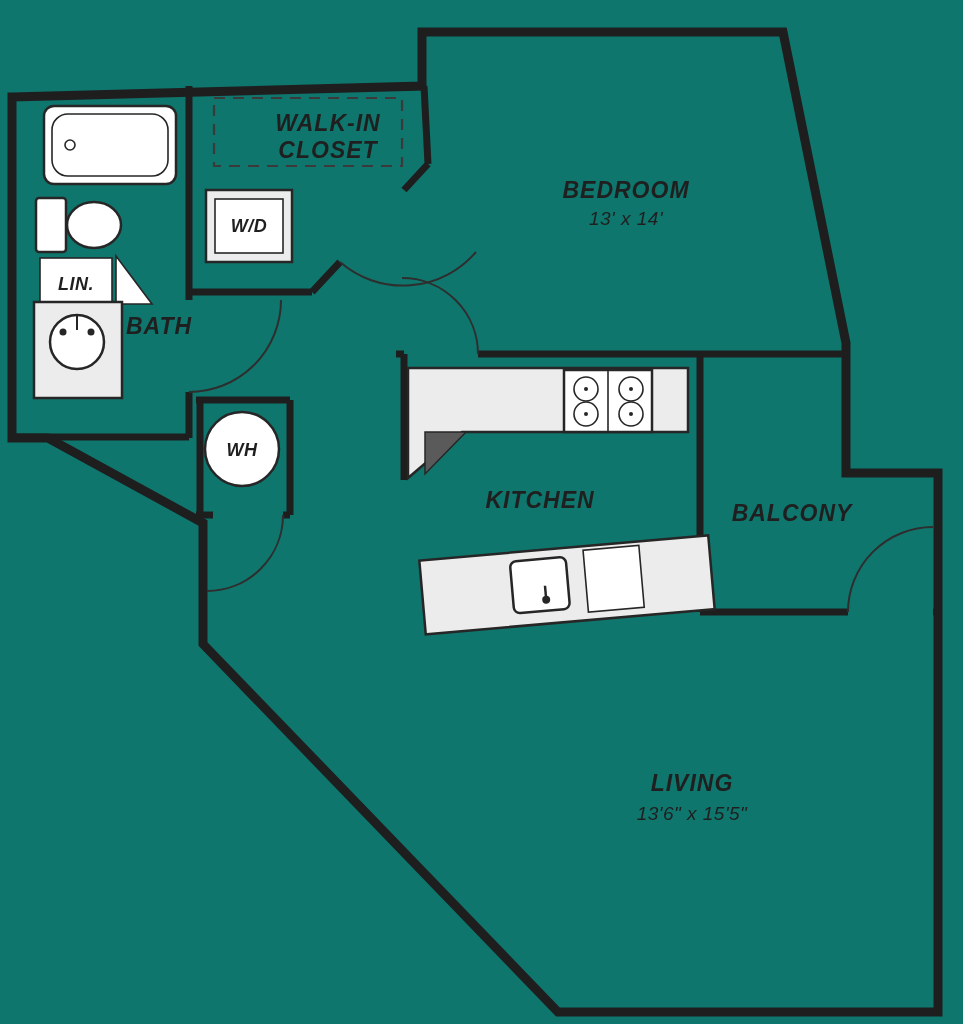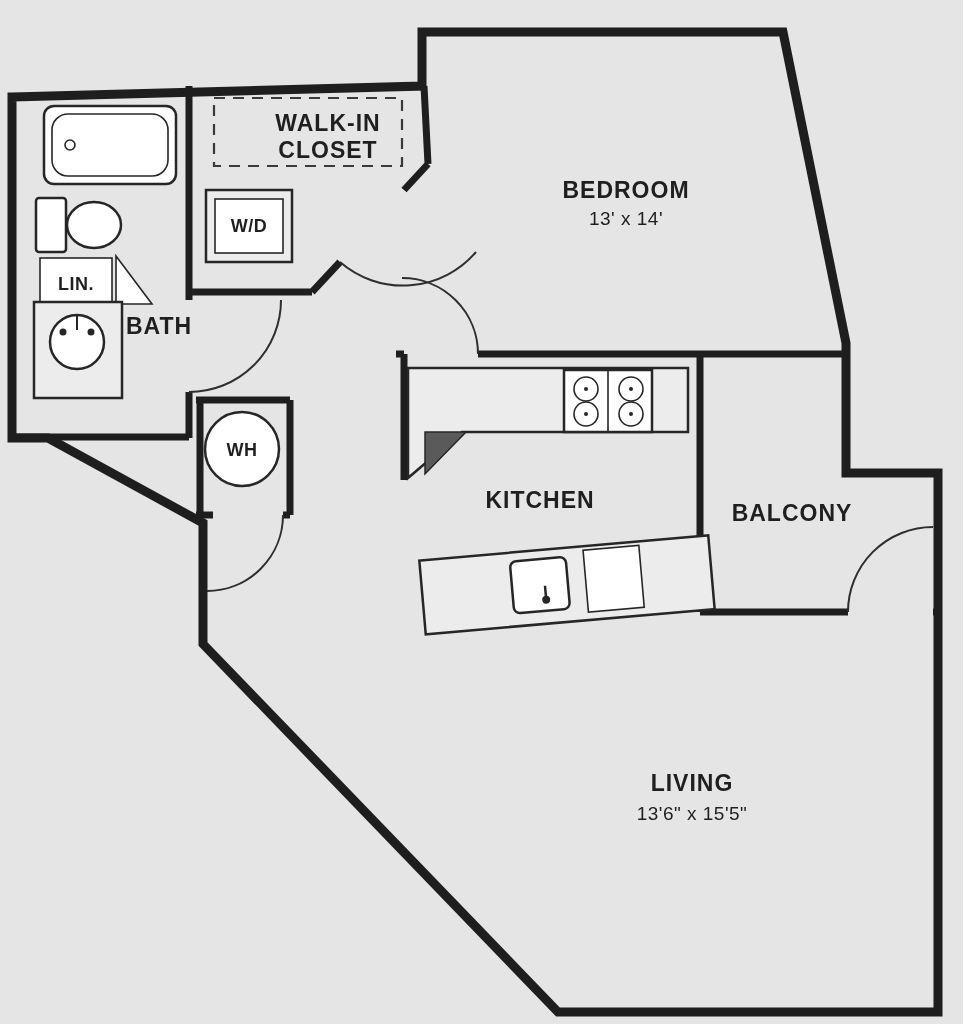--- a/index.html
+++ b/index.html
@@ -7,22 +7,23 @@
     padding: 0;
     background: #ffffff;
     width: 963px;
     height: 1024px;
     font-family: "Liberation Sans", sans-serif;
   }
   .plan-wrap {
     position: relative;
     width: 963px;
     height: 1024px;
-    background: #e5e5e5;
+    background: #0f766e;
     overflow: hidden;
+    font-style: italic;
   }
   svg { display: block; }
   .wall-ext {
     fill: none;
     stroke: #1e1e1e;
     stroke-width: 9;
     stroke-linejoin: miter;
     stroke-linecap: butt;
   }
   .wall-int {

